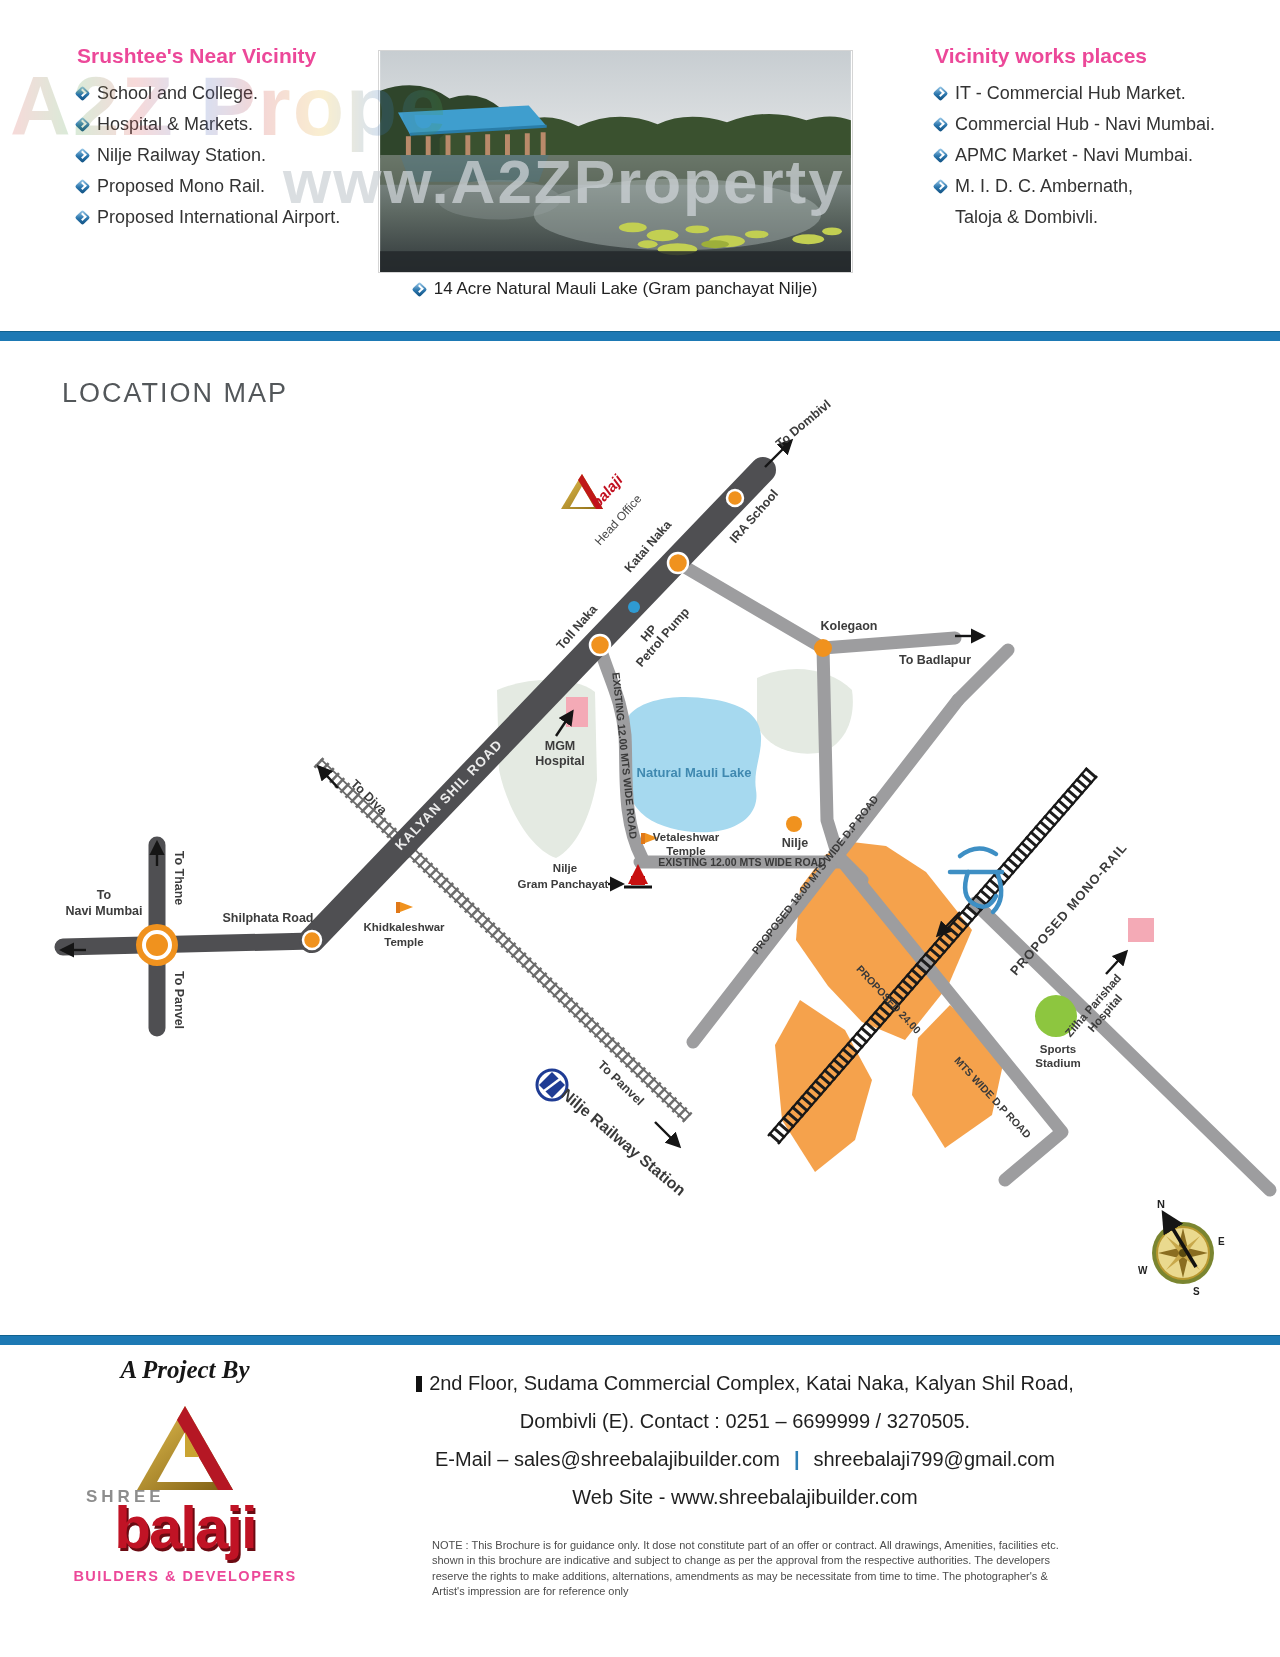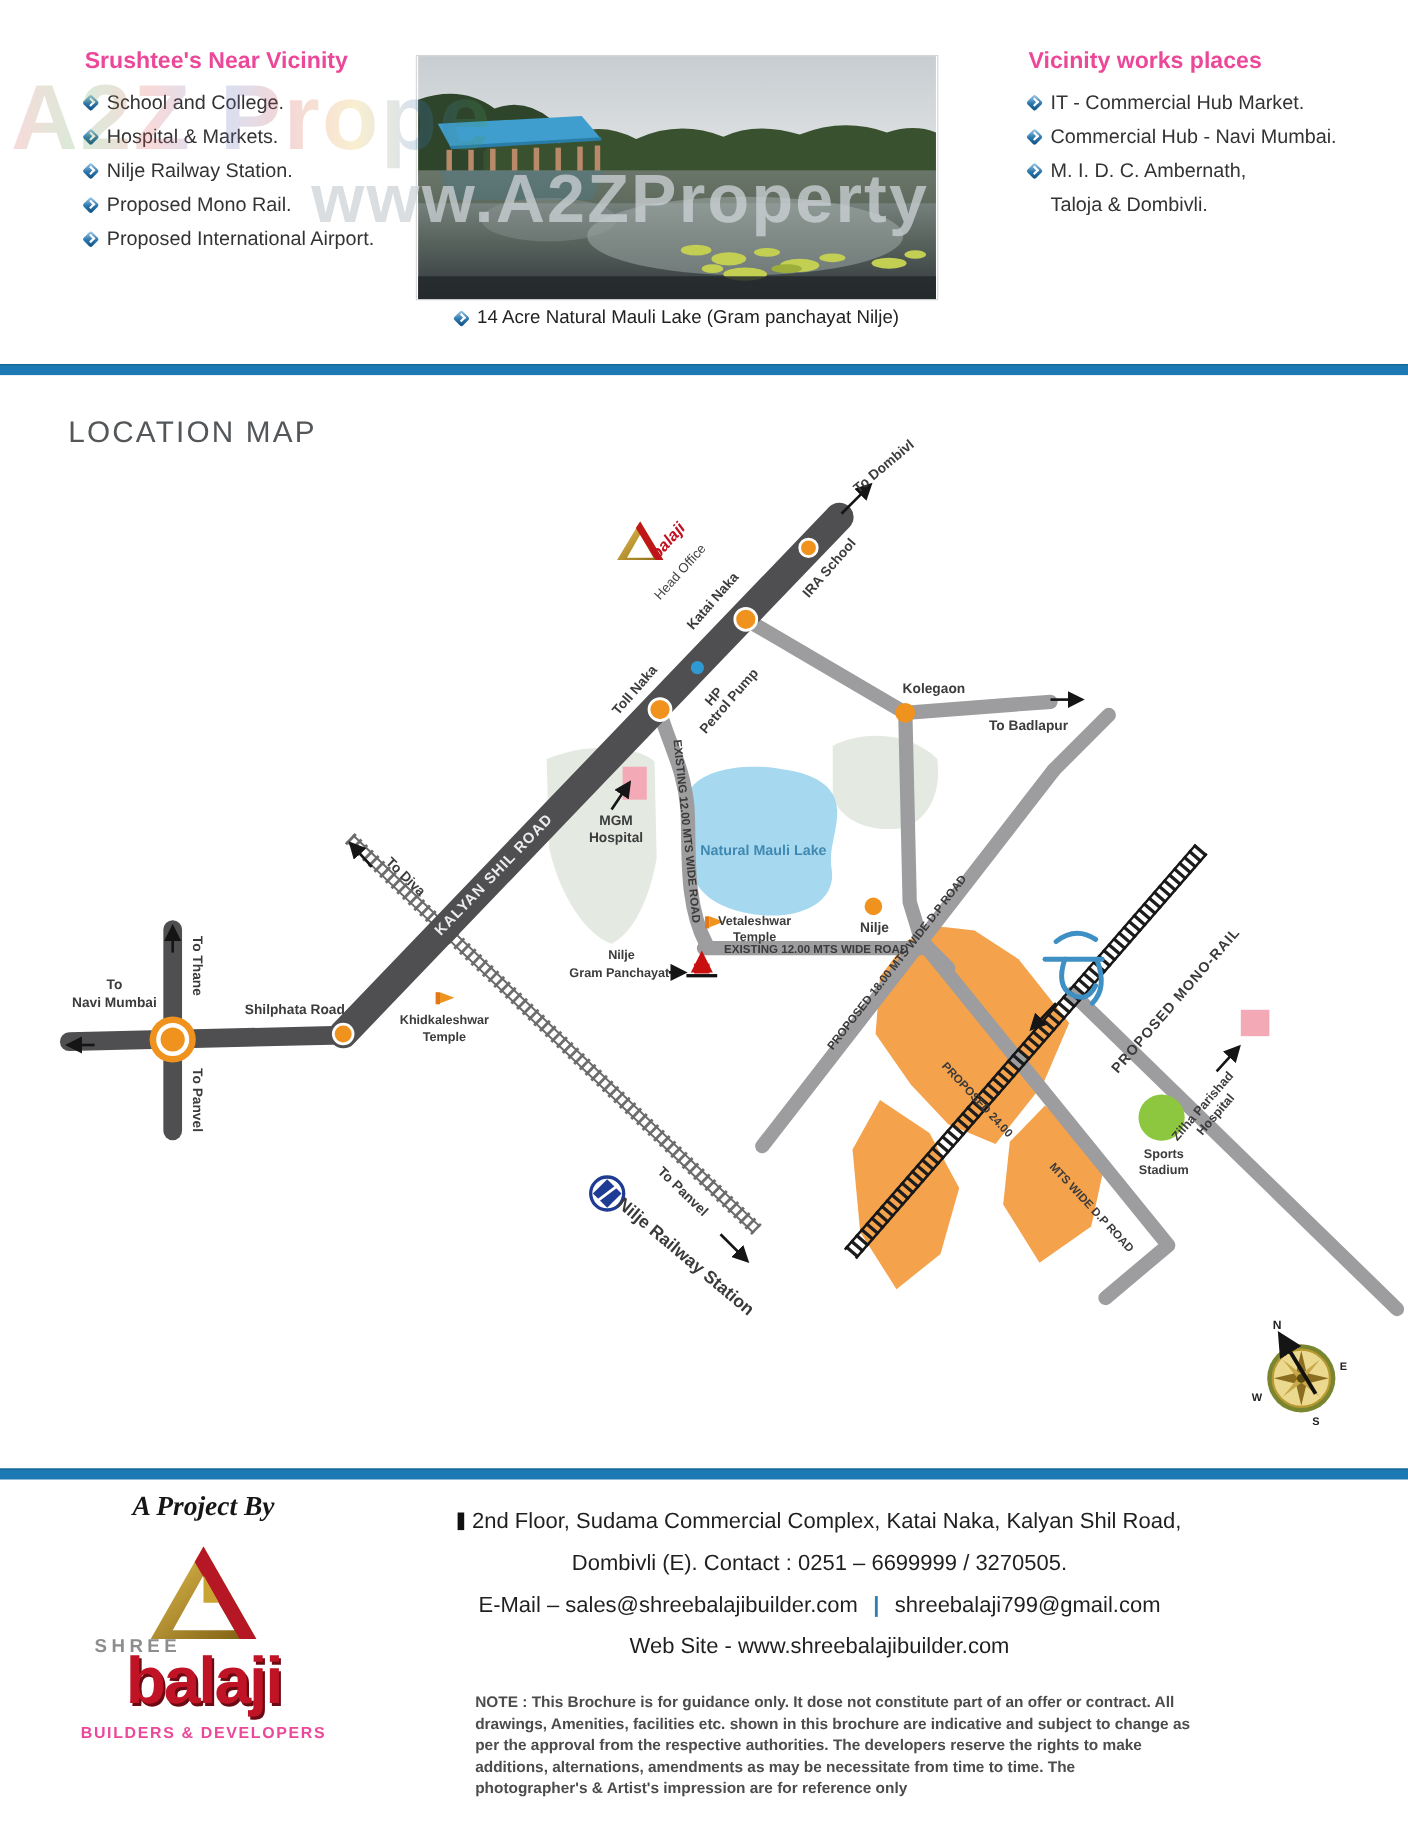--- a/index.html
+++ b/index.html
@@ -37,21 +37,21 @@
   .projectby{left:70px;top:1356px;width:230px;text-align:center;
        font-family:"Liberation Serif", serif;font-style:italic;font-weight:bold;font-size:25px;color:#161616;}
   .shree{left:86px;top:1487px;font-size:17px;font-weight:bold;letter-spacing:4px;color:#8d8d8d;}
   .balaji-big{left:62px;top:1496px;width:246px;text-align:center;font-size:60px;line-height:64px;
        font-weight:bold;letter-spacing:-2px;color:#c01325;text-shadow:2px 3px 0 #6b0a12;}
   .builders{left:60px;top:1568px;width:250px;text-align:center;font-size:14.5px;font-weight:bold;
        letter-spacing:1.5px;color:#ec4899;}
   .addr{left:410px;width:670px;text-align:center;font-size:20px;color:#1f1f1f;}
   .addr .mark{display:inline-block;width:6px;height:16px;background:#111;margin-right:7px;vertical-align:-2px;}
   .addr .sep{color:#2e7fb5;font-weight:bold;padding:0 14px;}
-  .note{left:432px;top:1538px;width:650px;font-size:14px;line-height:1.4;color:#4c4c4c;font-weight:bold;}
+  .note{left:432px;top:1538px;width:650px;font-size:11px;line-height:1.4;color:#4c4c4c;}
 </style>
 </head>
 <body>
 
 <div class="abs" style="left:77px;top:44px;width:300px;">
   <div class="h-title">Srushtee's Near Vicinity</div>
   <div class="li">
       <span class="bul"></span>
       <span>School and College.</span>
     </div>
@@ -75,20 +75,24 @@
 
 <div class="abs" style="left:935px;top:44px;width:300px;">
   <div class="h-title">Vicinity works places</div>
   <div class="li">
       <span class="bul"></span>
       <span>IT - Commercial Hub Market.</span>
     </div>
   <div class="li">
       <span class="bul"></span>
       <span>Commercial Hub - Navi Mumbai.</span>
+    </div>
+  <div class="li">
+      <span class="bul"></span>
+      <span>APMC Market - Navi Mumbai.</span>
     </div>
   <div class="li">
       <span class="bul"></span>
       <span>M. I. D. C. Ambernath,</span>
     </div>
   <div class="li noblt">
       <span>Taloja &amp; Dombivli.</span>
     </div>
 </div>
 

